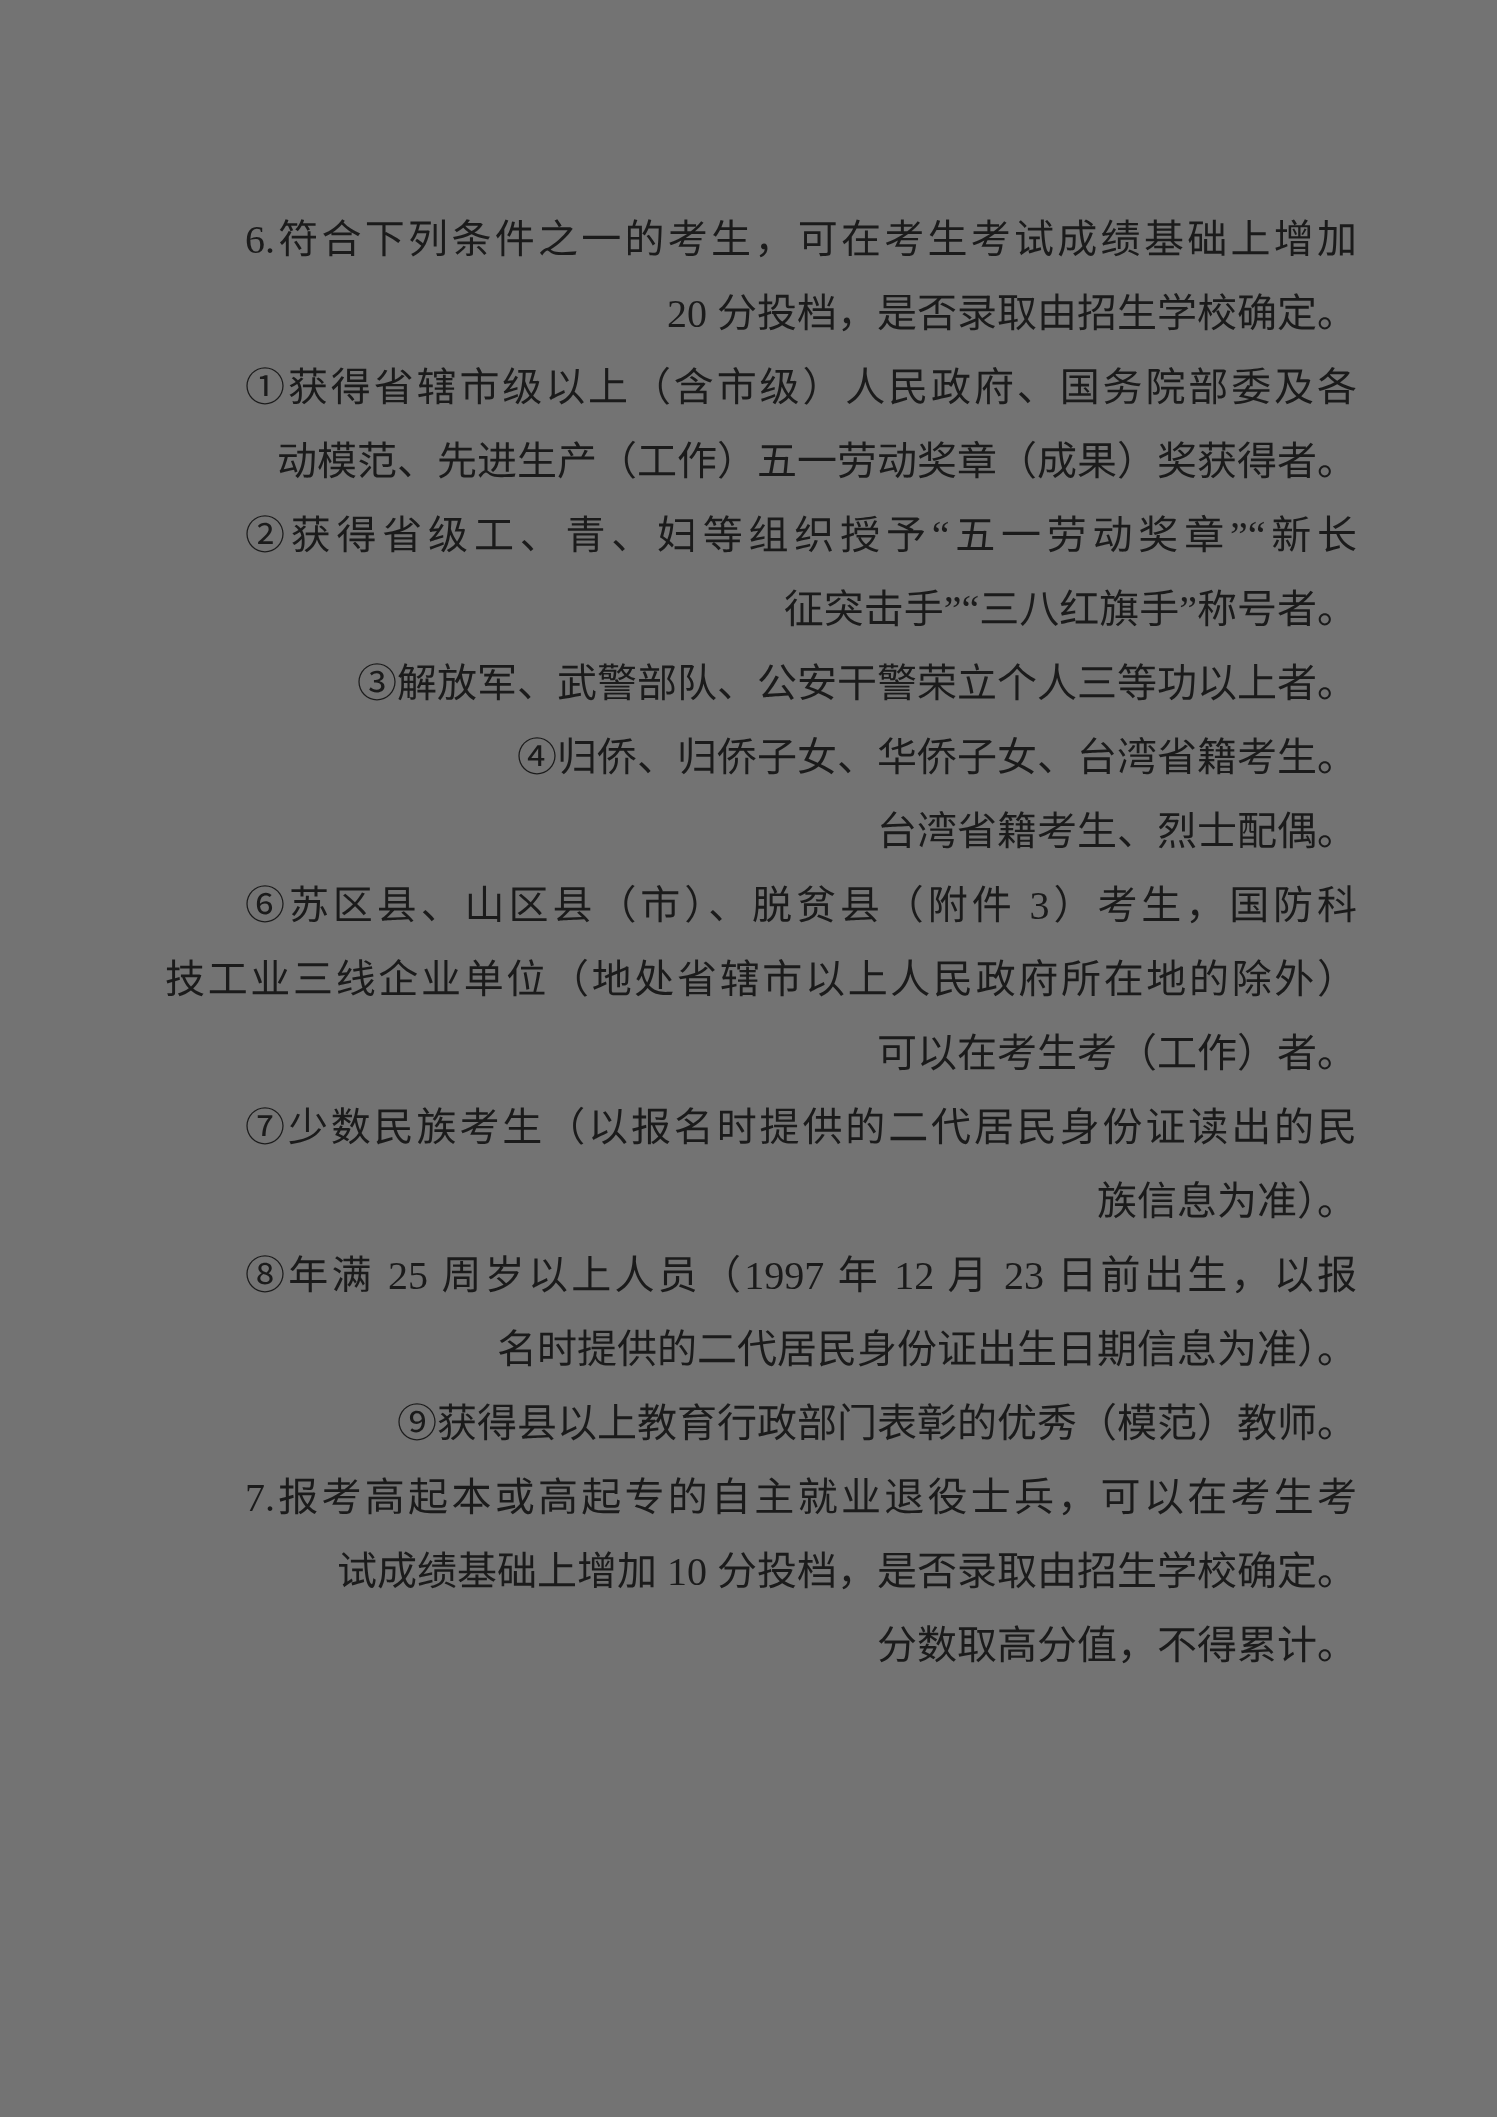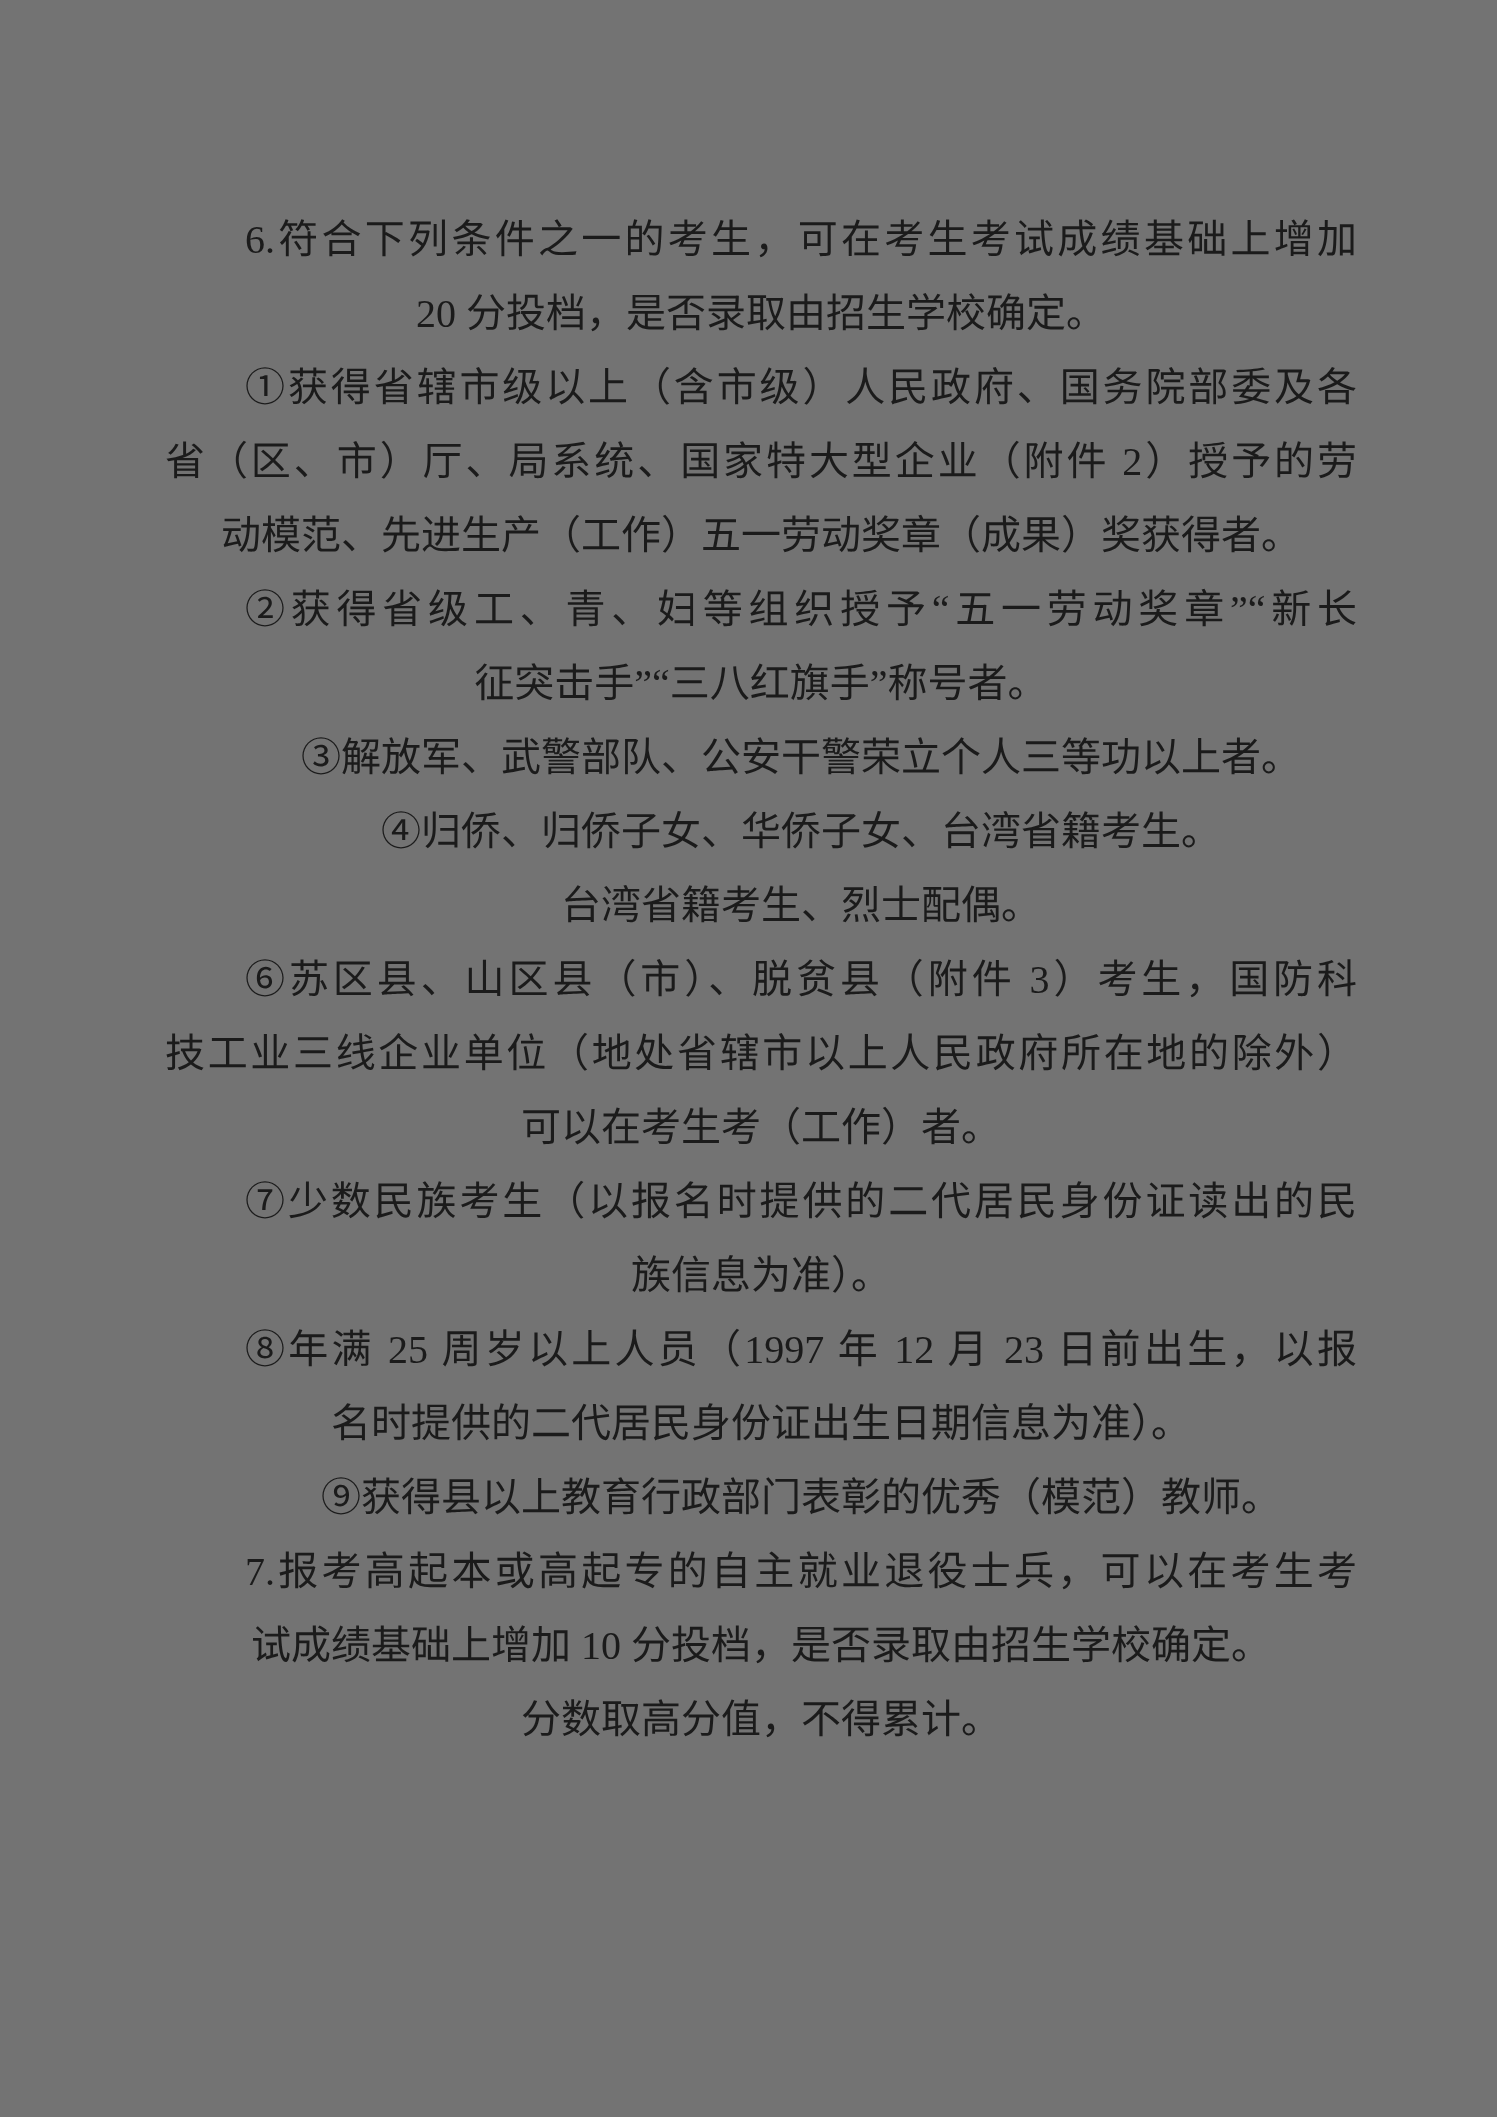--- a/index.html
+++ b/index.html
@@ -15,40 +15,39 @@
     box-sizing: border-box;
     padding: 203px 140px 0 165px;
     font-family: "Liberation Serif", "DejaVu Serif", serif;
     font-size: 40px;
     line-height: 74px;
     color: #1b1b1b;
     overflow: hidden;
   }
   .line {
     white-space: nowrap;
-    text-align: center;
+    text-align: right;
   }
   .line.justify {
     white-space: normal;
     text-align: justify;
     text-align-last: justify;
     text-justify: inter-character;
   }
   .line.indent {
     text-indent: 2em;
   }
 </style>
 </head>
 <body>
 
 <div class="page">
   <div class="line indent justify">6.符合下列条件之一的考生，可在考生考试成绩基础上增加</div>
   <div class="line">20 分投档，是否录取由招生学校确定。</div>
   <div class="line indent justify">①获得省辖市级以上（含市级）人民政府、国务院部委及各</div>
-  <div class="line justify">省（区、市）厅、局系统、国家特大型企业（附件 2）授予的劳</div>
   <div class="line">动模范、先进生产（工作）五一劳动奖章（成果）奖获得者。</div>
   <div class="line indent justify">②获得省级工、青、妇等组织授予“五一劳动奖章”“新长</div>
   <div class="line">征突击手”“三八红旗手”称号者。</div>
   <div class="line indent">③解放军、武警部队、公安干警荣立个人三等功以上者。</div>
   <div class="line indent">④归侨、归侨子女、华侨子女、台湾省籍考生。</div>
   <div class="line indent">台湾省籍考生、烈士配偶。</div>
   <div class="line indent justify">⑥苏区县、山区县（市）、脱贫县（附件 3）考生，国防科</div>
   <div class="line justify">技工业三线企业单位（地处省辖市以上人民政府所在地的除外）</div>
   <div class="line">可以在考生考（工作）者。</div>
   <div class="line indent justify">⑦少数民族考生（以报名时提供的二代居民身份证读出的民</div>

